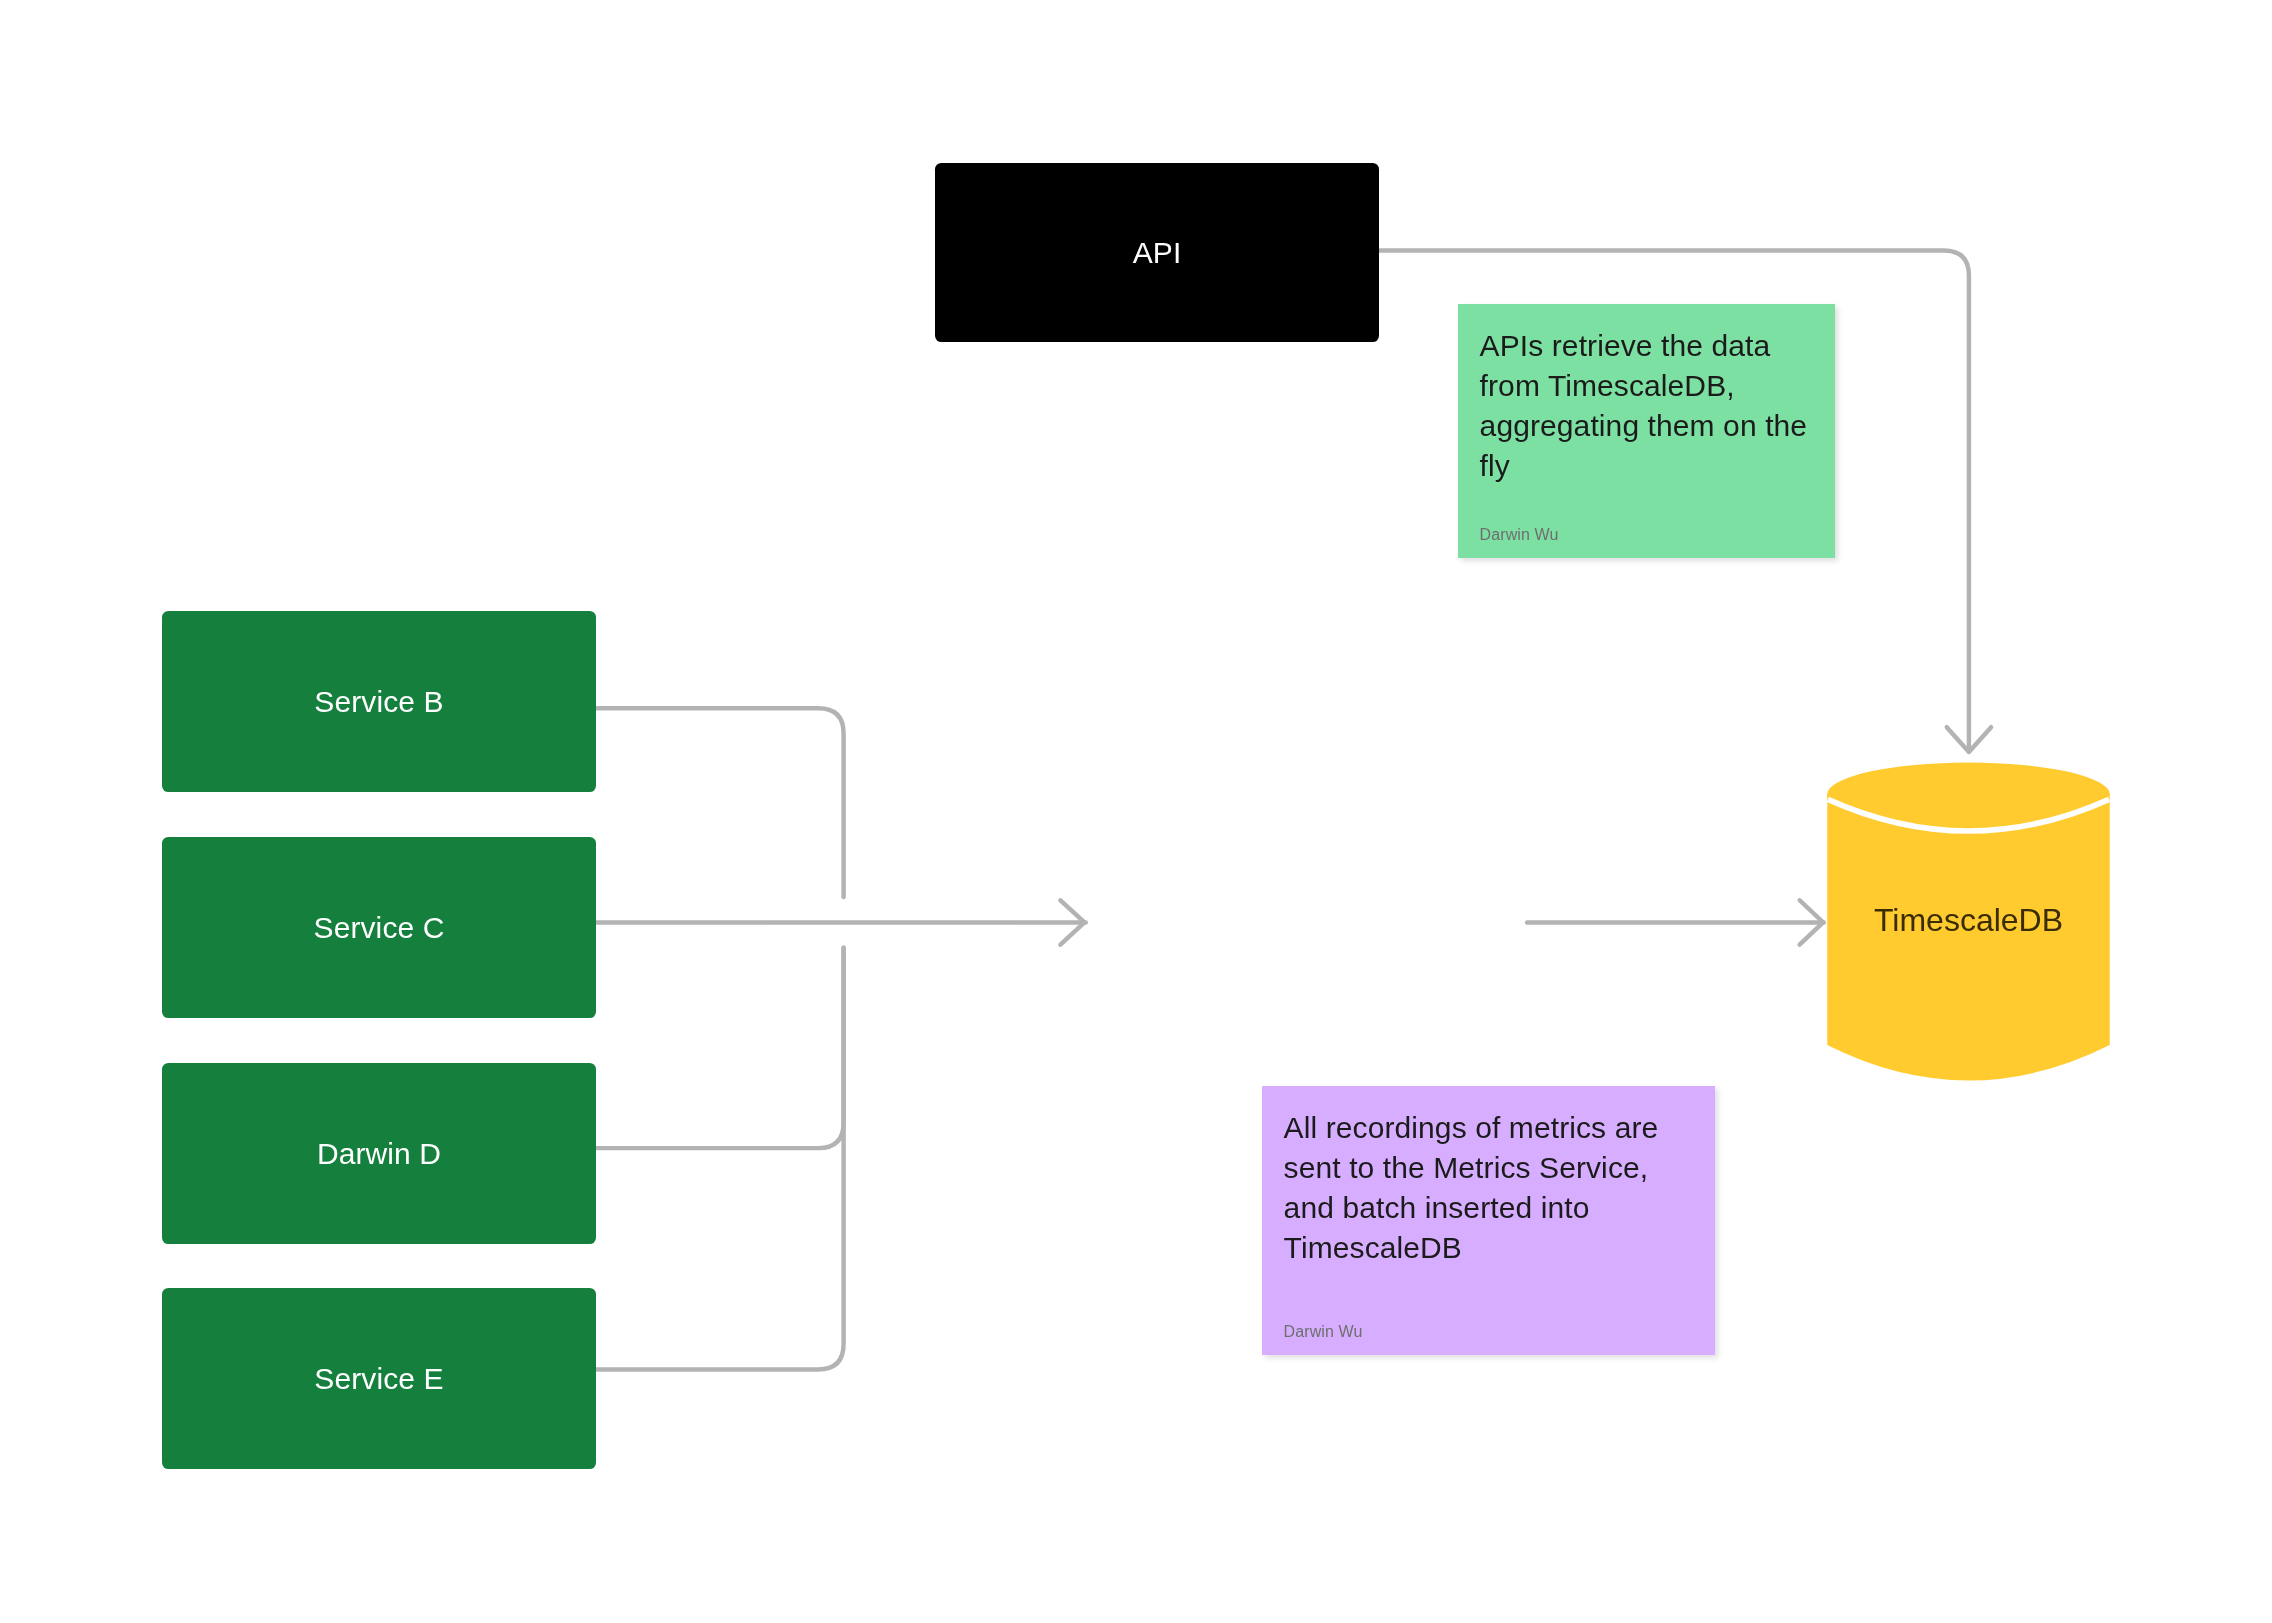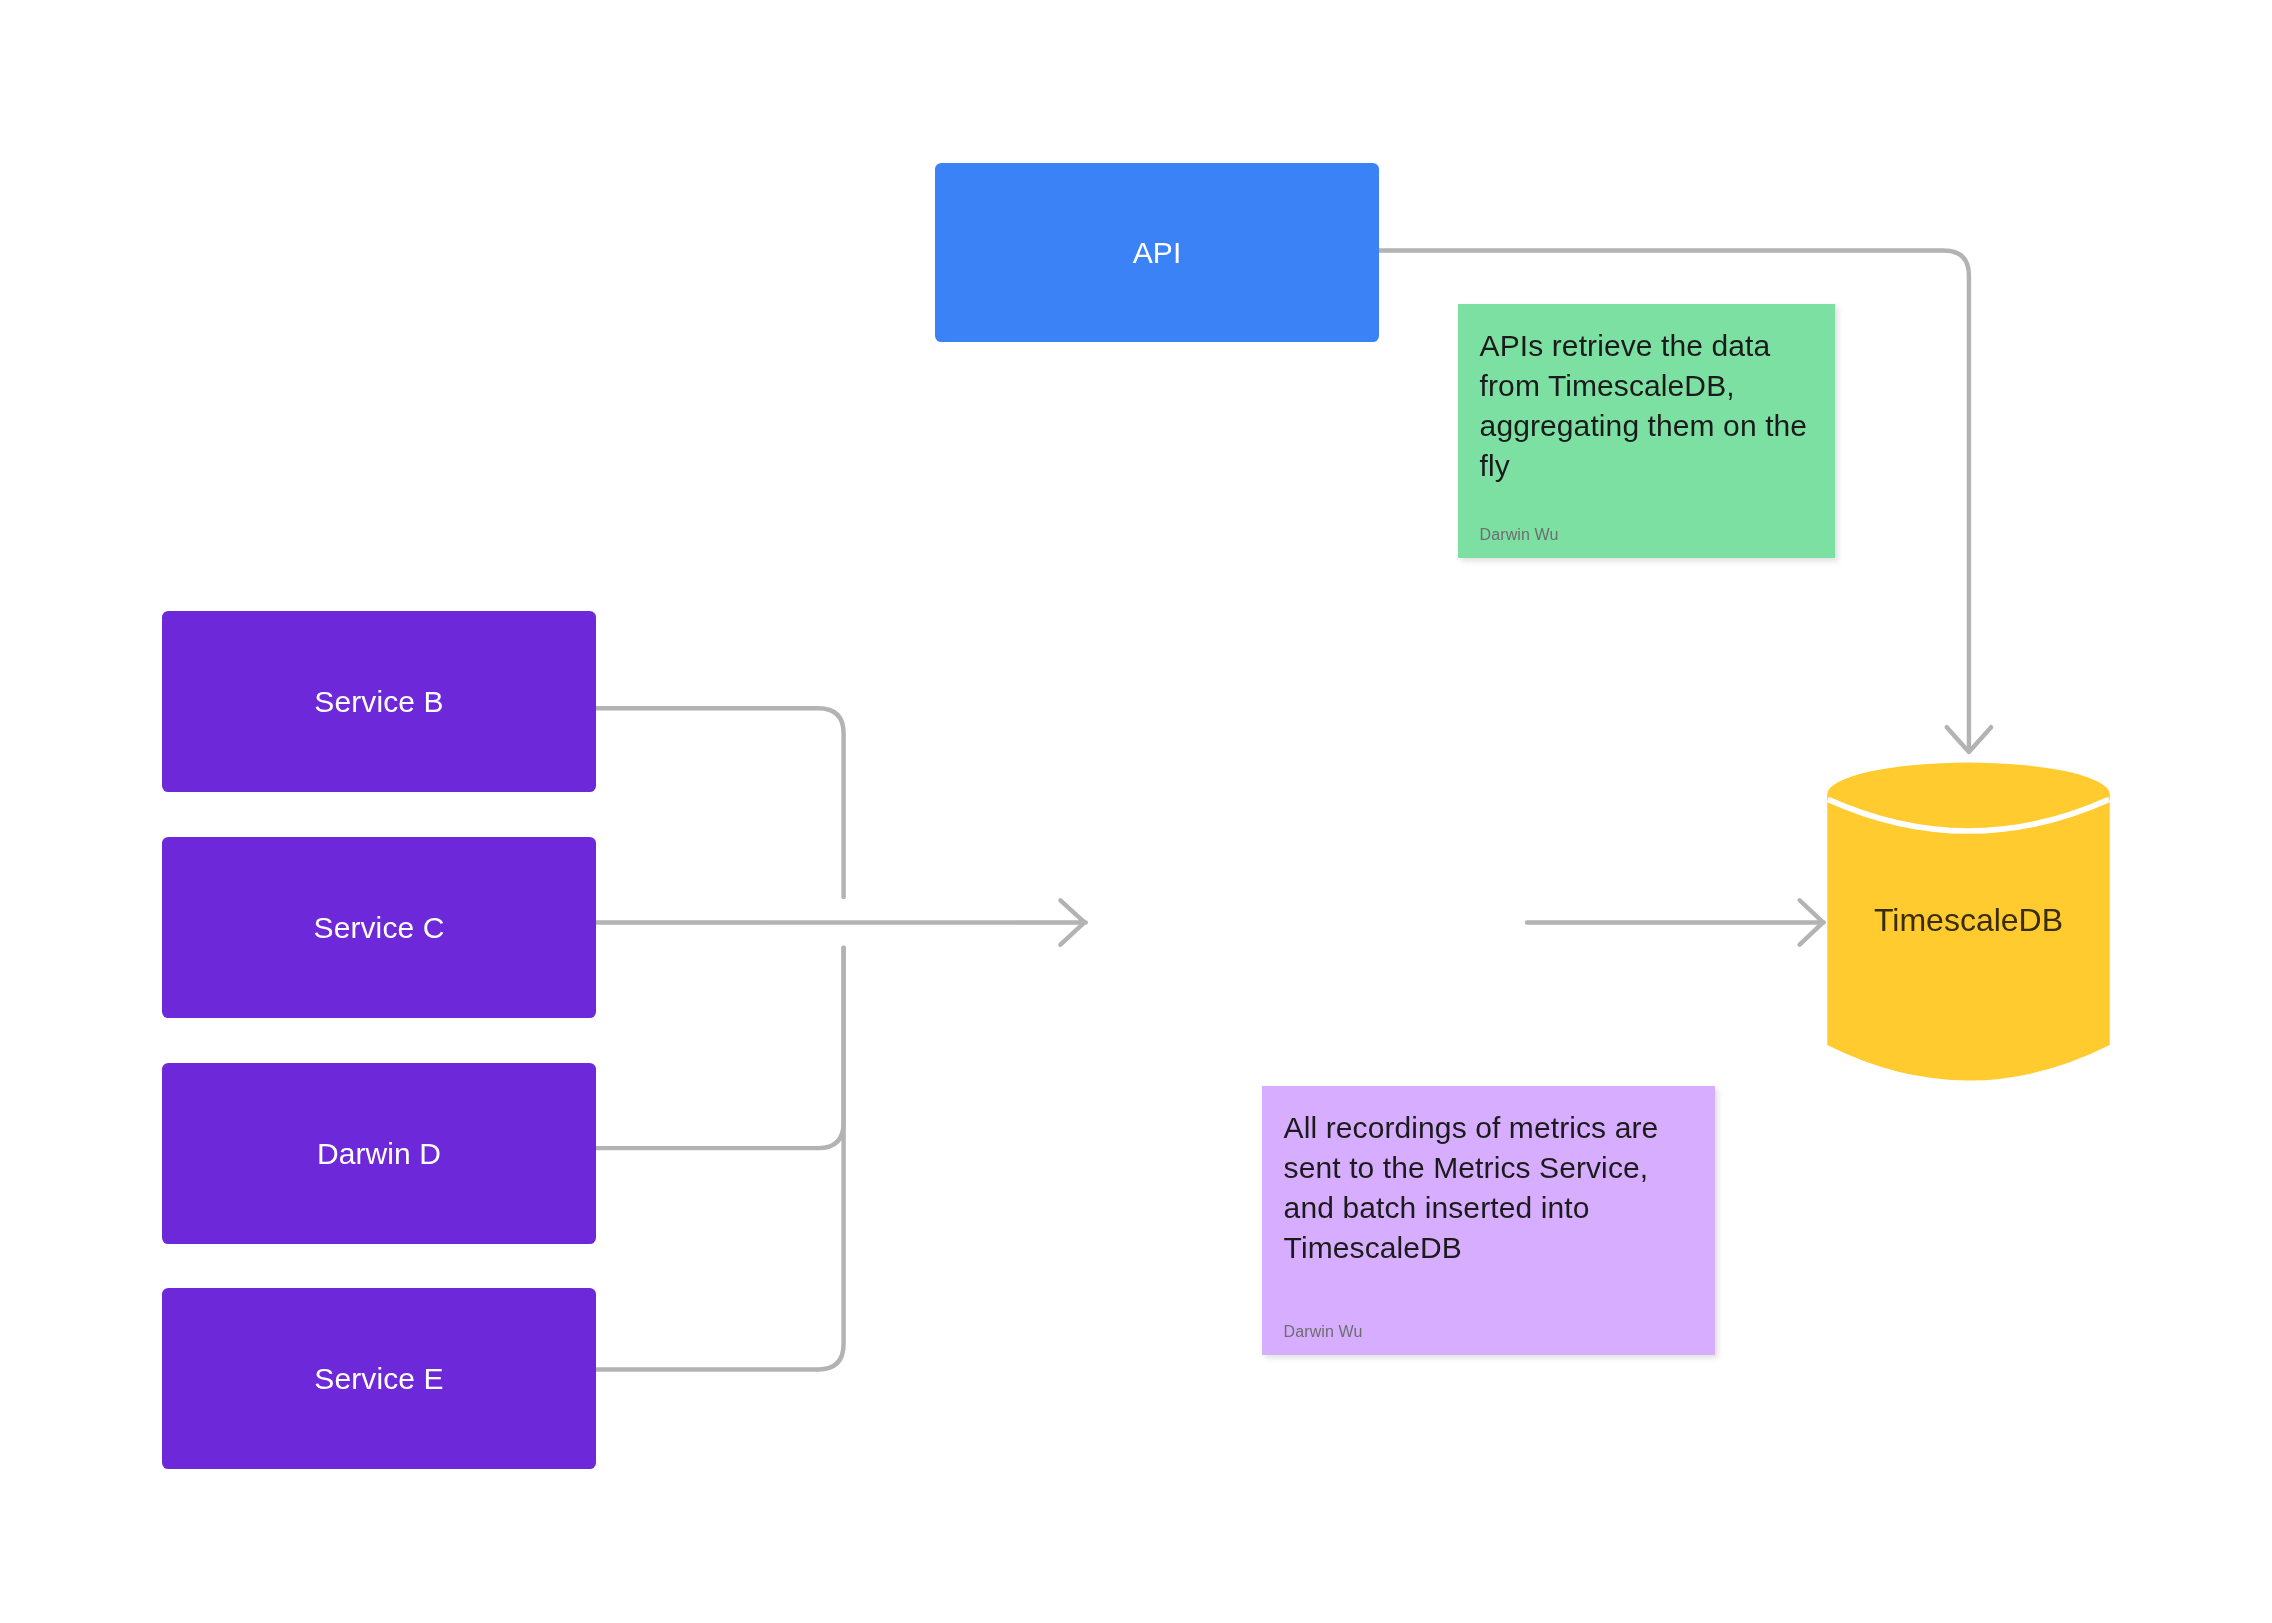--- a/index.html
+++ b/index.html
@@ -40,28 +40,28 @@
   .node-label {
     font-size: 30px;
     font-weight: 400;
     letter-spacing: 0.1px;
     line-height: 1.2;
     white-space: nowrap;
   }
 
   
   .service-box {
-    background: #6d28d9;
+    background: #15803d;
     border-radius: 6.3px;
   }
   .service-box .node-label { color: #ffffff; }
 
   
   .api-box {
-    background: #3b82f6;
+    background: #000000;
     border-radius: 6.3px;
   }
   .api-box .node-label { color: #ffffff; }
 
   
   .metrics-box {
     background: #9147FF;
     border-radius: 55px;
   }
   .metrics-box .node-label { color: #ffffff; }

